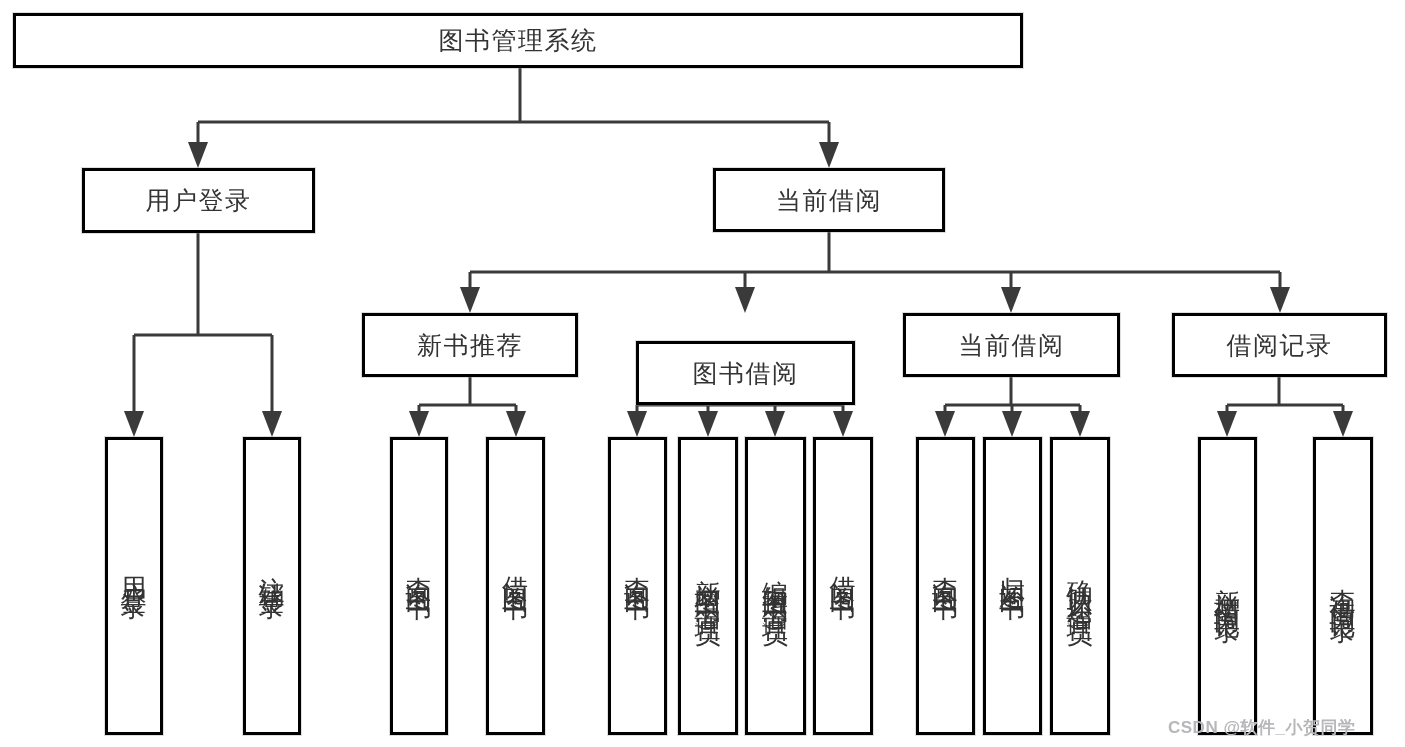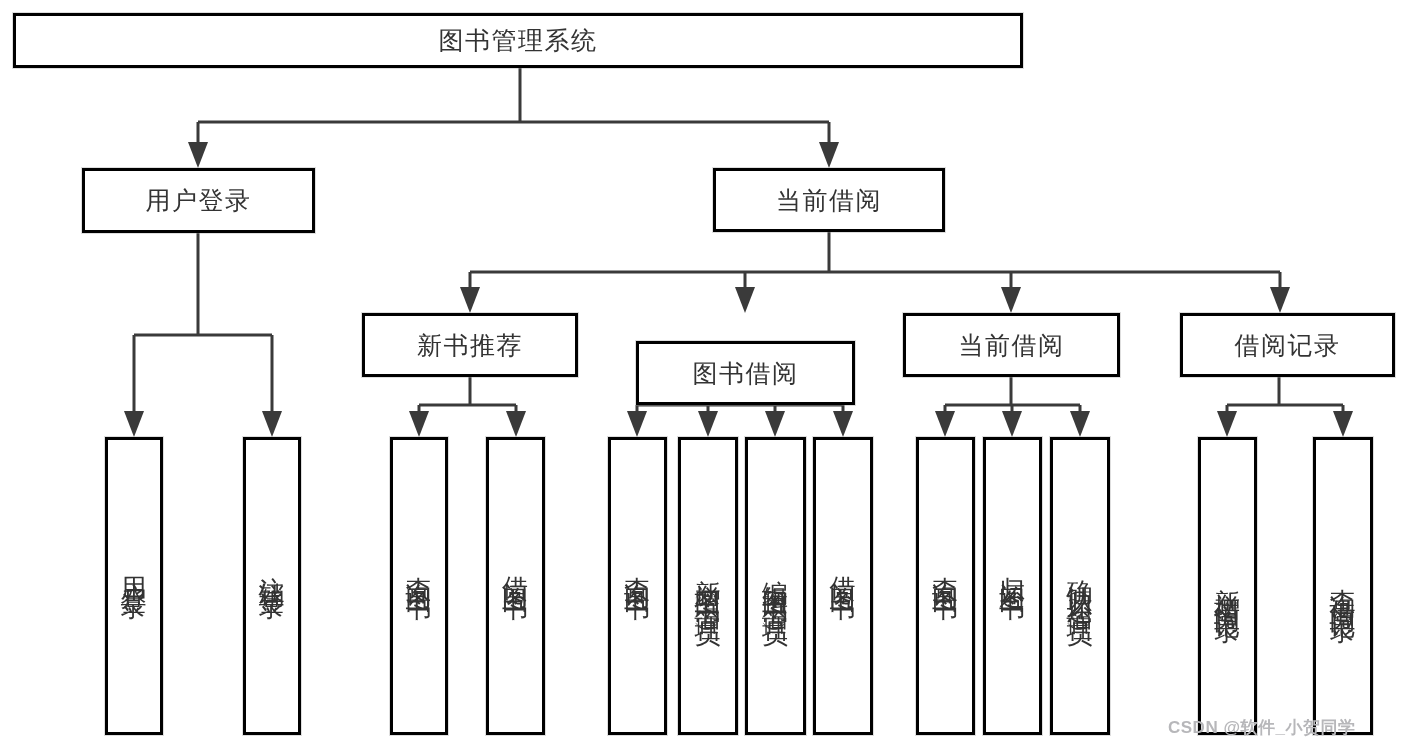--- a/index.html
+++ b/index.html
@@ -76,21 +76,21 @@
 
   <div class="node h" style="left:362px; top:313px; width:216px; height:64px;">
     <span>新书推荐</span>
   </div>
   <div class="node h" style="left:636px; top:313px; width:219px; height:64px;margin-top:28px;">
     <span>图书借阅</span>
   </div>
   <div class="node h" style="left:903px; top:313px; width:217px; height:64px;">
     <span>当前借阅</span>
   </div>
-  <div class="node h" style="left:1172px; top:313px; width:215px; height:64px;margin-left:8px;">
+  <div class="node h" style="left:1172px; top:313px; width:215px; height:64px;">
     <span>借阅记录</span>
   </div>
 
   <div class="node leaf short" style="left:105px; top:437px; width:58px; height:298px;">
     <span>用户登录</span>
   </div>
   <div class="node leaf short" style="left:243px; top:437px; width:58px; height:298px;">
     <span>注销登录</span>
   </div>
 

